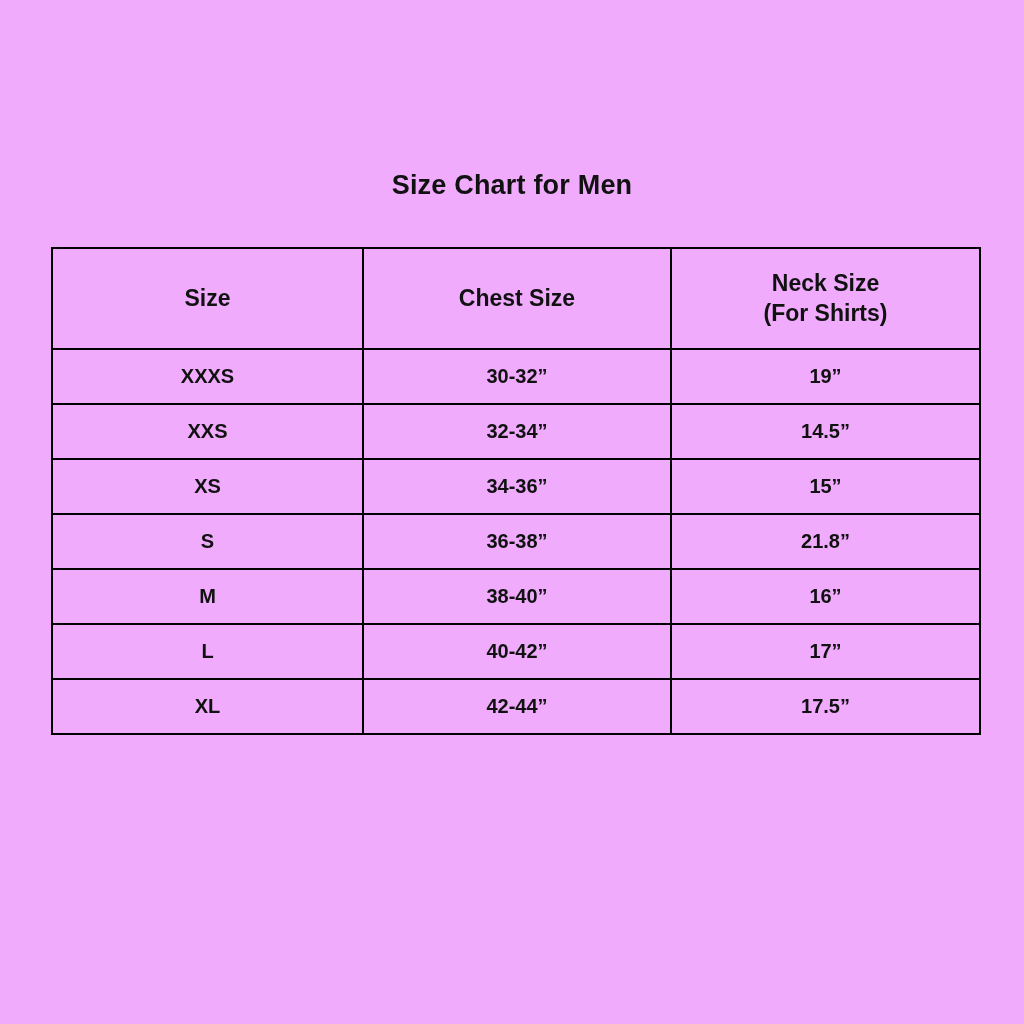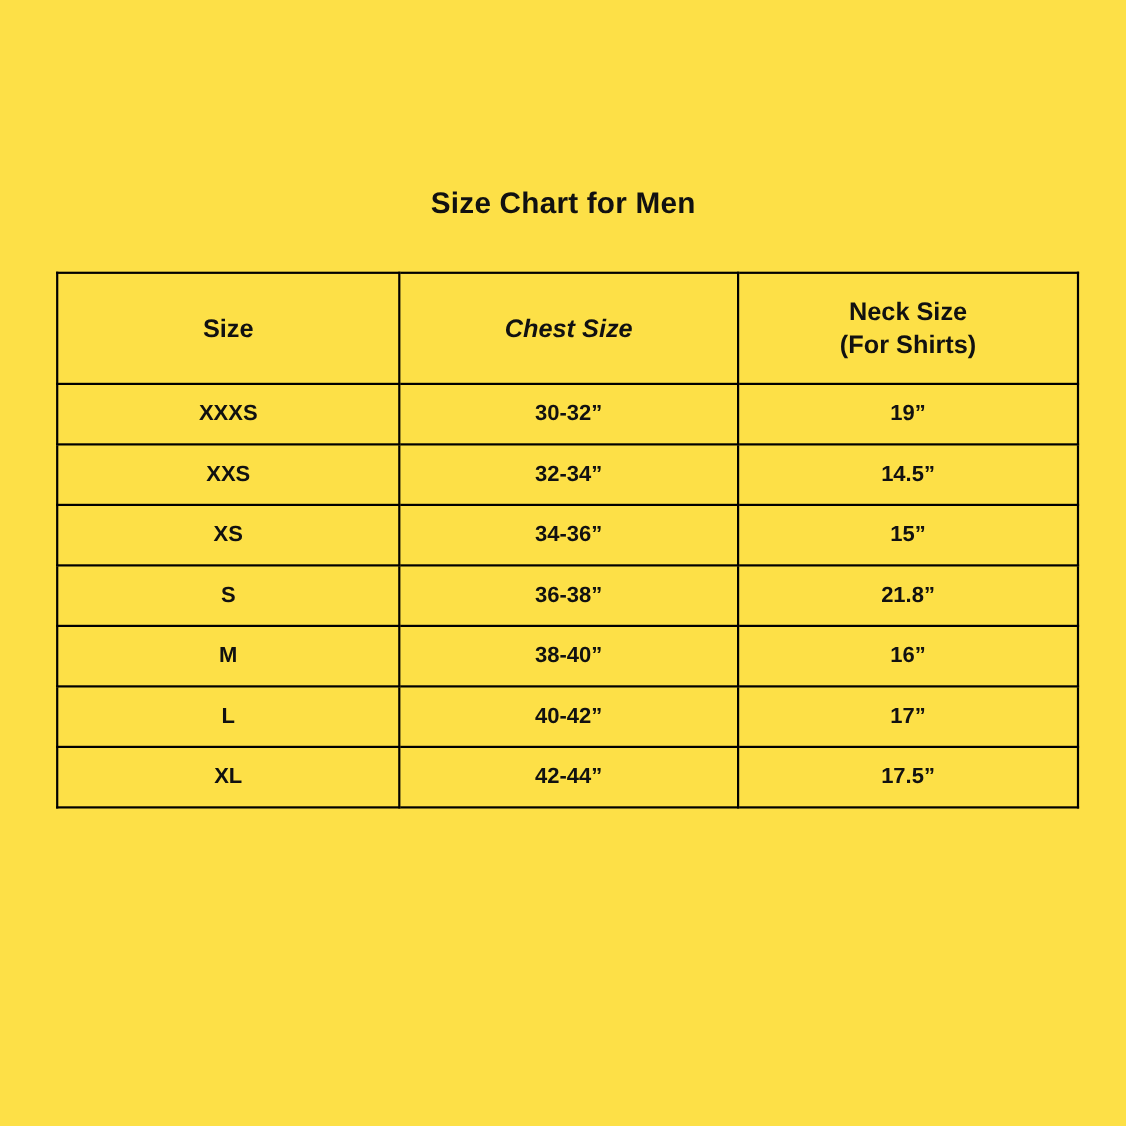--- a/index.html
+++ b/index.html
@@ -14,21 +14,21 @@
     color: #000000;
     position: relative;
     overflow: hidden;
   }
   .page {
     position: absolute;
     left: 0;
     top: 0;
     width: 1024px;
     height: 1024px;
-    background: #fde047;
+    background: #f0abfc;
   }
   .chart-title {
     position: absolute;
     left: 0;
     top: 170px;
     width: 1024px;
     text-align: center;
     font-size: 27px;
     font-weight: bold;
     letter-spacing: 0.2px;
@@ -53,21 +53,21 @@
   .size-table thead th {
     height: 99px;
     font-size: 23px;
     line-height: 1.28;
   }
   .size-table tbody td {
     height: 53px;
     font-size: 20px;
   }
   .col-size { width: 309px; }
-  .col-chest { width: 306px; font-style: italic; }
+  .col-chest { width: 306px; }
   .col-neck { width: 307px; }
   .sub-line {
     display: block;
     font-size: 23px;
     font-weight: bold;
   }
 </style>
 </head>
 <body>
 

